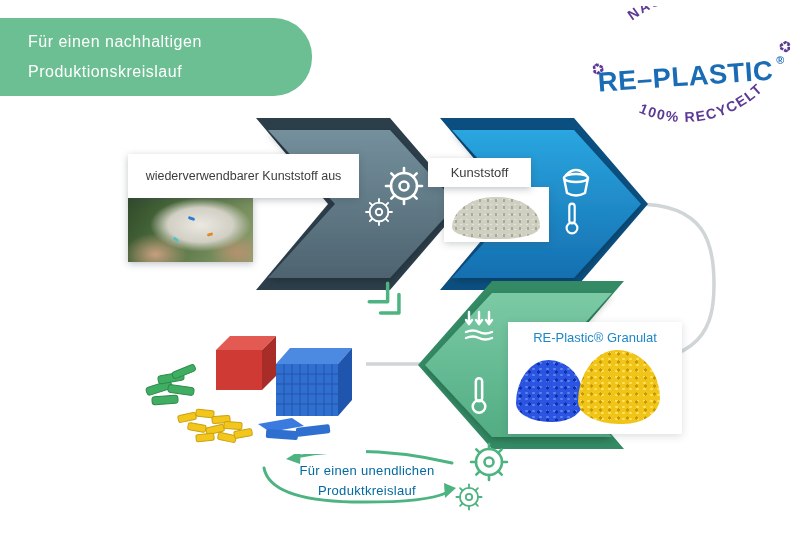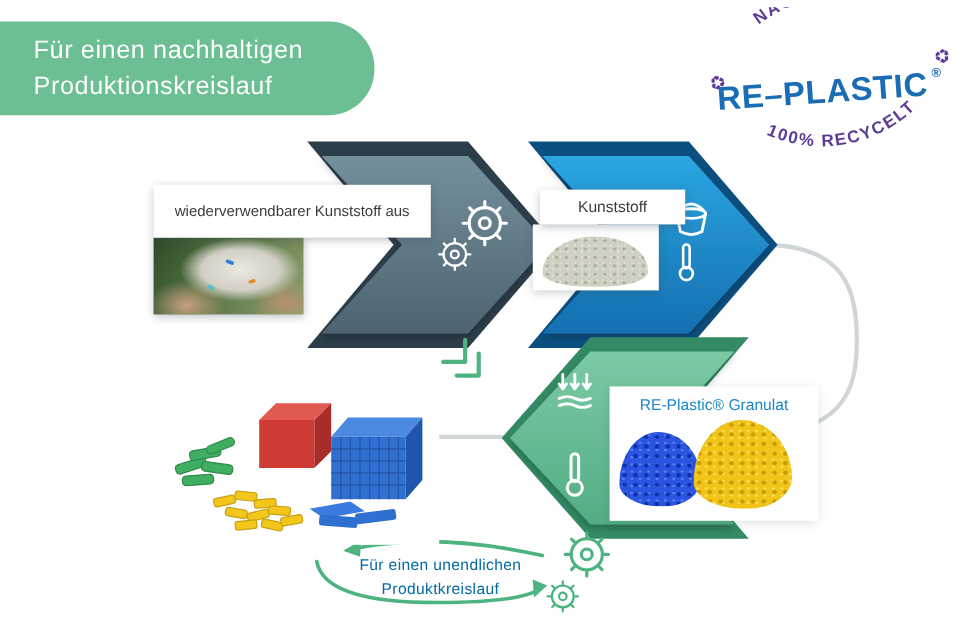--- a/index.html
+++ b/index.html
@@ -10,36 +10,36 @@
   .abs{position:absolute;}
 
   
   .banner{
     left:0;top:18px;width:312px;height:78px;
     background:#6cbf92;border-radius:0 38px 38px 0;
     color:#ffffff;z-index:10;
     display:flex;flex-direction:column;justify-content:center;
     padding-left:28px;box-sizing:border-box;
   }
-  .banner div{font-size:21px;line-height:30px;letter-spacing:.5px;}
+  .banner div{font-size:16px;line-height:30px;letter-spacing:.5px;}
 
   
   .logo{left:588px;top:6px;width:206px;height:118px;z-index:10;}
 
   
   .scene{left:0;top:0;width:800px;height:533px;z-index:1;}
 
   
   .label-box{
     background:#ffffff;box-shadow:0 2px 7px rgba(55,70,80,.32);
     display:flex;flex-direction:column;justify-content:center;align-items:center;
     font-size:12.5px;color:#3c3c3c;line-height:1.5;z-index:5;
   }
   .box1{left:128px;top:154px;width:231px;height:44px;}
-  .box2{left:450px;top:158px;width:121px;height:29px;font-size:13px;}
+  .box2{left:428px;top:158px;width:103px;height:29px;font-size:13px;}
 
   .photo1{
     left:128px;top:198px;width:125px;height:64px;z-index:4;
     box-shadow:0 2px 7px rgba(55,70,80,.32);
     background:
       radial-gradient(ellipse 72px 38px at 58% 42%, #eae8e0 0%, #d2d0c5 45%, rgba(210,208,197,0) 70%),
       radial-gradient(ellipse 46px 30px at 22% 88%, #c89f80 0%, rgba(200,159,128,0) 70%),
       radial-gradient(ellipse 40px 26px at 88% 85%, #b5916f 0%, rgba(181,145,111,0) 70%),
       linear-gradient(120deg,#2f4a2a 0%,#50703e 38%,#6f8757 68%,#90a06e 100%);
   }

